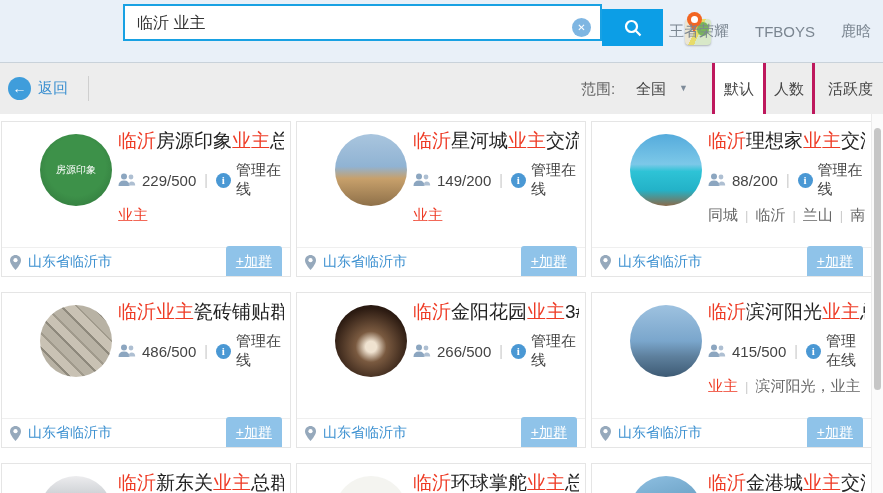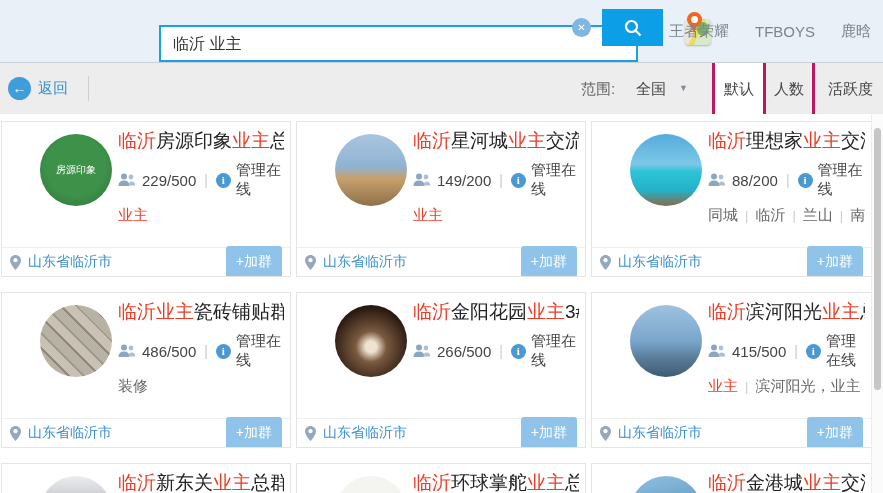--- a/index.html
+++ b/index.html
@@ -2,23 +2,23 @@
 <html><head>
 <meta charset="utf-8">
 <style>
   * { margin:0; padding:0; box-sizing:border-box; }
   html,body { width:883px; height:493px; overflow:hidden; }
   body { font-family:"Liberation Sans","DejaVu Sans",sans-serif; background:#fff; }
   .app { position:relative; width:883px; height:493px; overflow:hidden; background:#fff; }
 
   
   .topbar { position:relative; height:63px; background:#e9f0f8; border-bottom:1px solid #c9d2da; }
-  .search-input { position:absolute; left:123px; top:25px; width:479px; height:37px;
+  .search-input { position:absolute; left:123px; top:4px; width:479px; height:37px;
     border:2px solid #18a1e3; background:#fff; padding:2px 34px 0 12px; font-size:16px; color:#333;
-    font-family:inherit; outline:none;margin-left:36px; }
+    font-family:inherit; outline:none; }
   .clear-btn { position:absolute; left:572px; top:18px; width:19px; height:19px; border-radius:50%;
     background:#7fb6e2; color:#fff; font-size:10px; line-height:19px; text-align:center; cursor:pointer; }
   .search-btn { position:absolute; left:602px; top:9px; width:61px; height:37px; background:#0c9ee6;
     border:none; cursor:pointer; display:flex; align-items:center; justify-content:center; }
   .map-icon { position:absolute; left:684px; top:12px; width:28px; height:33px; cursor:pointer; }
   .map-base { position:absolute; left:1px; top:7px; width:26px; height:26px; border-radius:4px;
     background:linear-gradient(115deg,#ece6d2 40%,#e8dc6a 40%,#e8dc6a 55%,#d8e8c8 55%),#ece6d2;
     box-shadow:0 1px 2px rgba(0,0,0,.25); overflow:hidden; }
   .map-green { position:absolute; right:2px; top:3px; width:12px; height:14px; border-radius:50%; background:#7ab55c; }
   .pin { position:absolute; left:3px; top:0; width:15px; height:15px; background:#f26522; border-radius:50%; }
@@ -71,21 +71,21 @@
   .info-ic { width:15px; height:15px; border-radius:50%; background:#4a98d4; color:#fff; font-size:11px;
     font-weight:bold; line-height:15px; text-align:center; margin-right:5px; flex:none;
     font-family:"Liberation Serif",serif; }
   .tags { margin-top:7px; font-size:15px; white-space:nowrap; overflow:hidden; }
   .tag-red { color:#ee3b25; cursor:pointer; } .tag-gray { color:#666; }
   .tag-sep { color:#ccc; margin:0 7px; font-size:13px; }
   .foot { position:absolute; left:0; right:0; bottom:0; height:29px; border-top:1px solid #efefef;
     display:flex; align-items:center; padding:0 8px; }
   .loc { font-size:14px; color:#3a8fd0; margin-left:7px; cursor:pointer; }
   .join-btn { margin-left:auto; height:32px; padding:0 10px; background:#8fc3e9; color:#fff;
-    border:none; border-radius:3px; font-size:14px; cursor:pointer; font-family:inherit; }
+    border:none; border-radius:3px; font-size:14px; cursor:pointer; font-family:inherit;text-decoration:underline; }
 
   
   .scrollbar { position:absolute; right:0; top:114px; bottom:0; width:12px; background:#fbfbfb;
     border-left:1px solid #ececec; }
   .scroll-thumb { position:absolute; left:2px; top:14px; width:7px; height:262px; background:#c6c6c6;
     border-radius:3.5px; cursor:pointer; }
 </style>
 </head>
 <body>
 
@@ -239,23 +239,20 @@
                 <circle cx="6" cy="3.5" r="3" fill="#8ca6c0"></circle>
                 <path d="M0.5 13 Q0.5 7.5 6 7.5 Q11.5 7.5 11.5 13Z" fill="#8ca6c0"></path>
                 <circle cx="13" cy="4" r="2.4" fill="#aebfd2"></circle>
                 <path d="M10.5 12.5 Q11 8.5 13.5 8.5 Q17.2 8.5 17.2 12.5Z" fill="#aebfd2"></path>
               </svg>
             <span>486/500</span>
             <span class="meta-sep">|</span>
             <span class="info-ic">i</span>
             <span>管理在线</span>
           </div>
-          <div class="tags">
-            <span class="tag-gray">装修</span>
-          </div>
         </div>
         <div class="foot">
           <svg width="11" height="15" viewBox="0 0 11 15">
               <path d="M5.5 0 C8.5 0 11 2.4 11 5.4 C11 9 5.5 15 5.5 15 C5.5 15 0 9 0 5.4 C0 2.4 2.5 0 5.5 0Z" fill="#96a9bc"></path>
               <circle cx="5.5" cy="5.2" r="2.1" fill="#fff"></circle>
             </svg>
           <span class="loc">山东省临沂市</span>
           <button class="join-btn">+加群</button>
         </div>
       </div>

